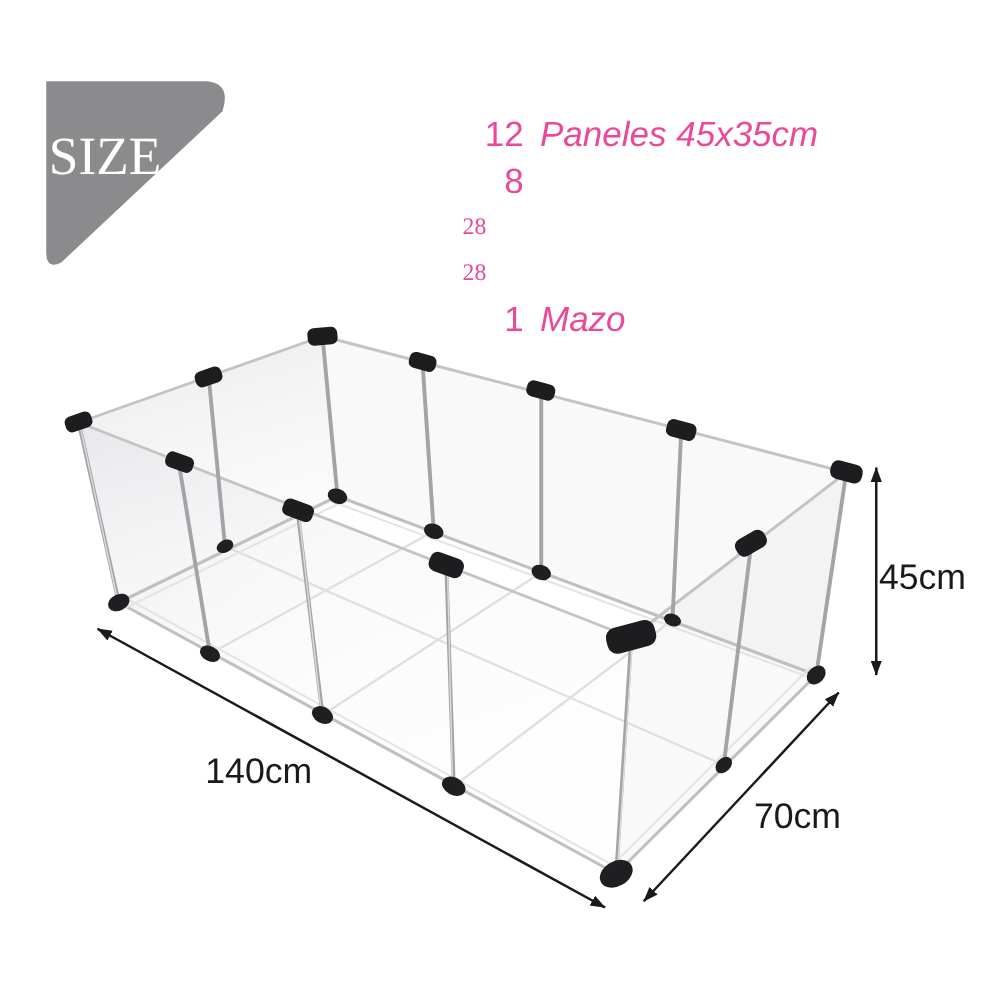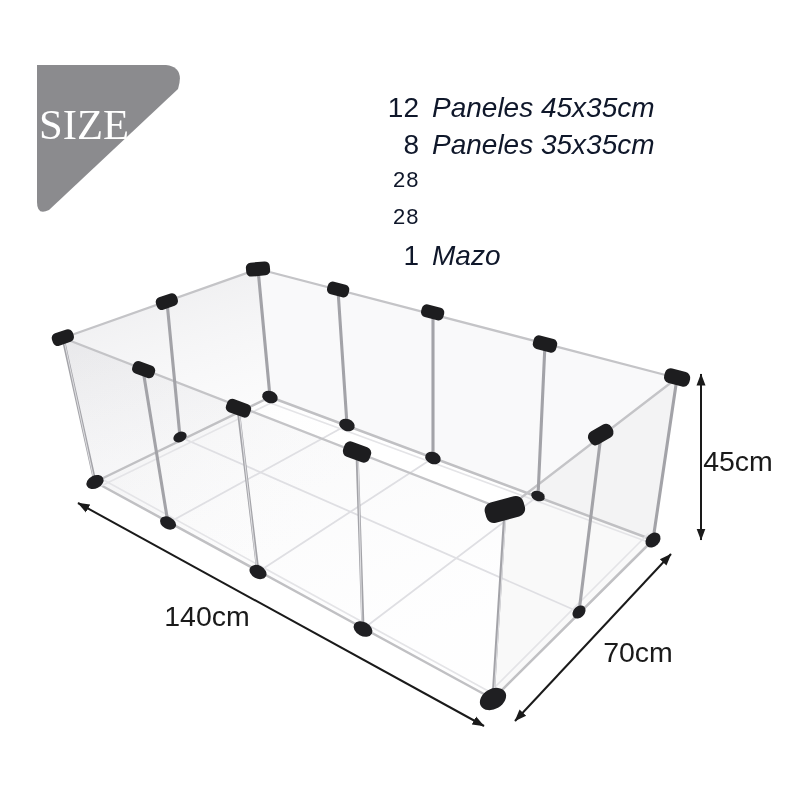--- a/index.html
+++ b/index.html
@@ -1,23 +1,23 @@
 <!DOCTYPE html>
 <html><head>
 <meta charset="utf-8">
 <style>
   html,body{margin:0;padding:0;background:#ffffff;}
   .canvas{position:relative;width:800px;height:800px;background:#ffffff;overflow:hidden;
           font-family:"Liberation Sans","DejaVu Sans",sans-serif;}
   .badge-svg{position:absolute;left:36px;top:63px;width:152px;height:152px;}
   .badge-label{font-family:"Liberation Serif","DejaVu Serif",serif;fill:#ffffff;}
-  .parts-list{position:absolute;left:340px;top:89px;color:#0f172a;}
+  .parts-list{position:absolute;left:340px;top:89px;color:#ec4899;}
   .parts-row{display:flex;height:37px;line-height:37px;font-size:28px;}
   .parts-qty{width:92px;text-align:right;padding-right:13px;box-sizing:border-box;}
-  .parts-qty.serif{font-family:Liberation Mono, monospace;font-size:22px;}
+  .parts-qty.serif{font-family:Liberation Serif, serif;font-size:19px;text-align:center;}
   .parts-desc{white-space:nowrap;font-style:italic;}
   .pen-svg{position:absolute;left:0;top:0;width:800px;height:800px;}
   .dim-label{font-size:28.5px;fill:#1a1a1a;text-anchor:middle;
              font-family:"Liberation Sans","DejaVu Sans",sans-serif;}
   .rail{stroke:#c4c4c7;stroke-width:2.3;fill:none;stroke-linecap:round;}
   .rail-bottom{stroke:#c0c0c3;stroke-width:2.5;fill:none;stroke-linecap:round;}
   .rail-inner{stroke:#e4e4e7;stroke-width:1.6;fill:none;stroke-linecap:round;}
   .pole{stroke:#a3a3a8;stroke-width:3.1;stroke-linecap:round;}
   .pole-hi{stroke:#dddde0;stroke-width:1.1;stroke-linecap:round;}
   .floorline{stroke:#dfdfe3;stroke-width:1.8;stroke-linecap:round;}
@@ -35,21 +35,20 @@
     <text x="3" y="76" font-size="43" textLength="90" lengthAdjust="spacingAndGlyphs" class="badge-label">SIZE</text>
   </svg>
 
   <div class="parts-list">
     <div class="parts-row">
       <span class="parts-qty">12</span>
       <span class="parts-desc">Paneles 45x35cm</span>
     </div>
     <div class="parts-row">
       <span class="parts-qty">8</span>
-      <span class="parts-desc">Paneles 35x35cm</span>
     </div>
     <div class="parts-row">
       <span class="parts-qty serif">28</span>
     </div>
     <div class="parts-row">
       <span class="parts-qty serif">28</span>
     </div>
     <div class="parts-row">
       <span class="parts-qty">1</span>
       <span class="parts-desc">Mazo</span>

